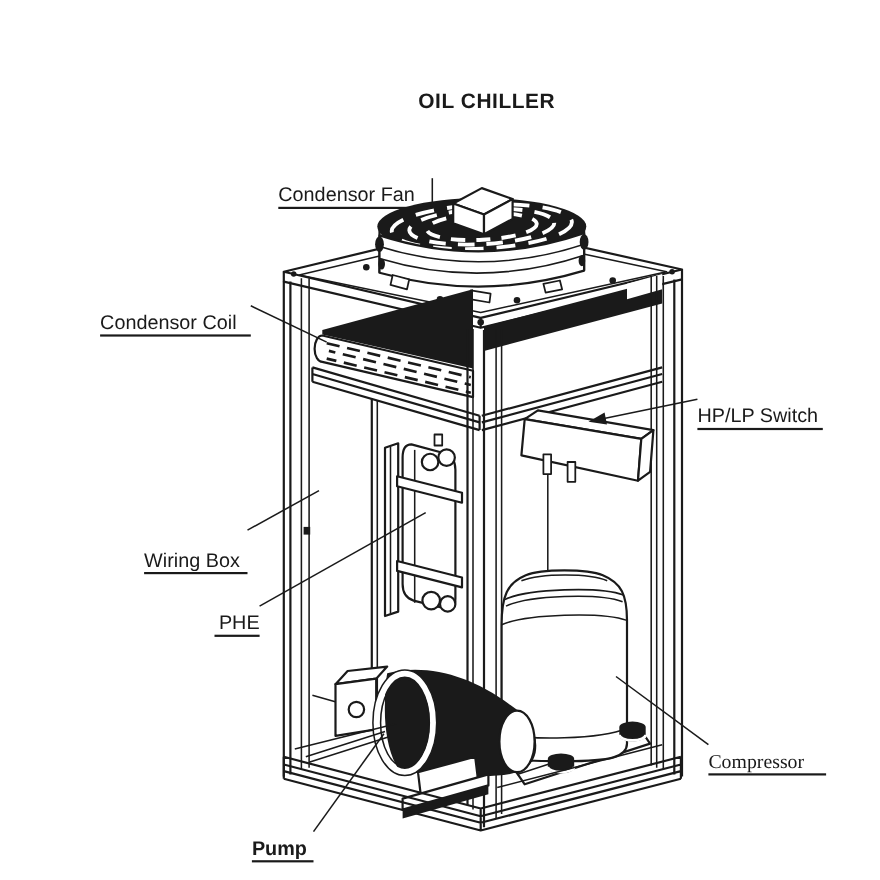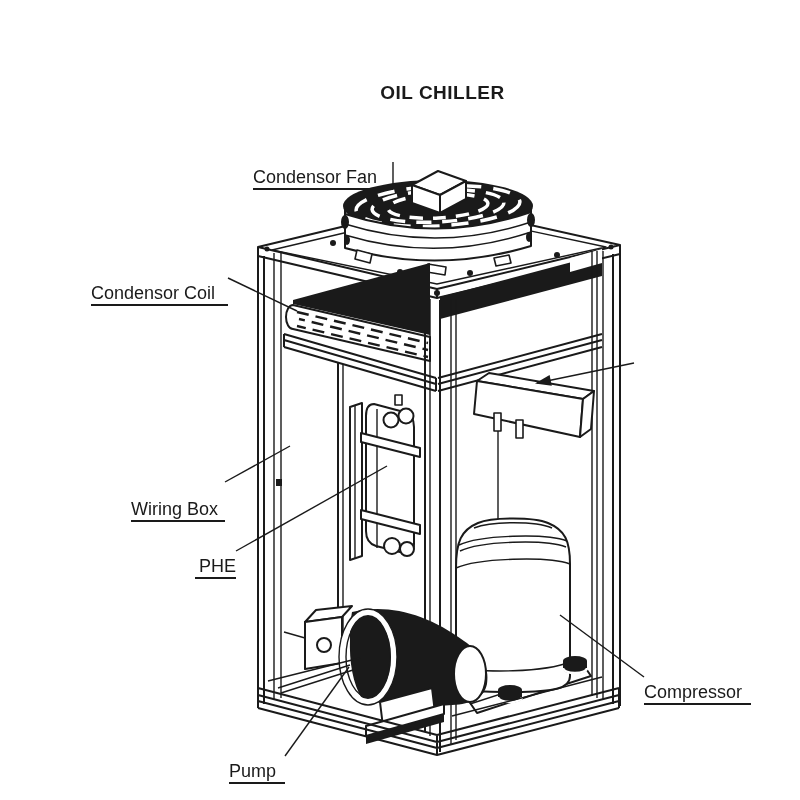--- a/index.html
+++ b/index.html
@@ -168,21 +168,22 @@
       <path class="ln1" d="M285,756 L349,667"></path>
     </g>
   </svg>
 
   <div class="title">OIL CHILLER</div>
 
   <div class="lbl" style="left:253px; top:138px; width:140px;">Condensor Fan</div>
 
   <div class="lbl" style="left:91px; top:254px; width:137px;">Condensor Coil</div>
 
+  <div class="lbl" style="left:634px; top:339px; width:114px;">HP/LP Switch</div>
 
   <div class="lbl" style="left:131px; top:470px; width:94px;">Wiring Box</div>
 
   <div class="lbl" style="left:195px; top:527px; width:41px;text-align:right;">PHE</div>
 
-  <div class="lbl" style="left:644px; top:653px; width:107px;">Compressor</div>
+  <div class="lbl" style="left:644px; top:653px; width:107px;font-family:Liberation Serif, serif;">Compressor</div>
 
-  <div class="lbl" style="left:229px; top:732px; width:56px;">Pump</div>
+  <div class="lbl" style="left:229px; top:732px; width:56px;font-weight:bold;">Pump</div>
 </div>
 
 </body></html>

